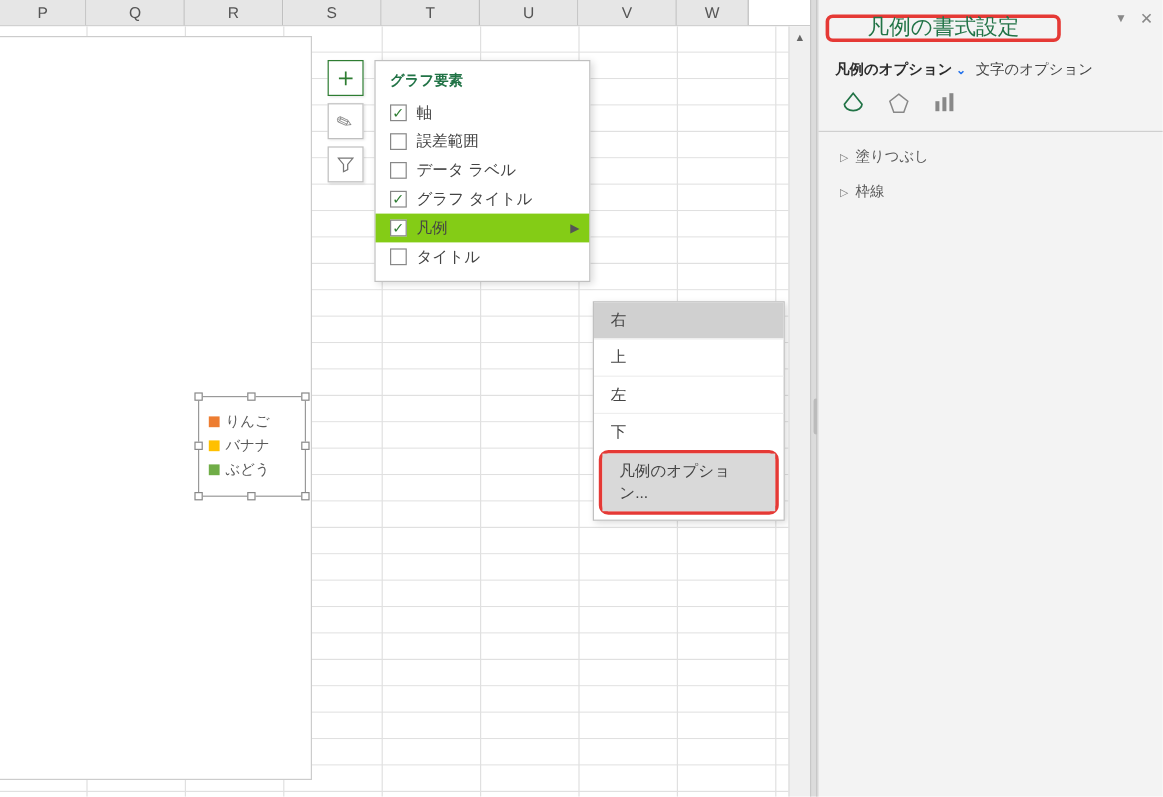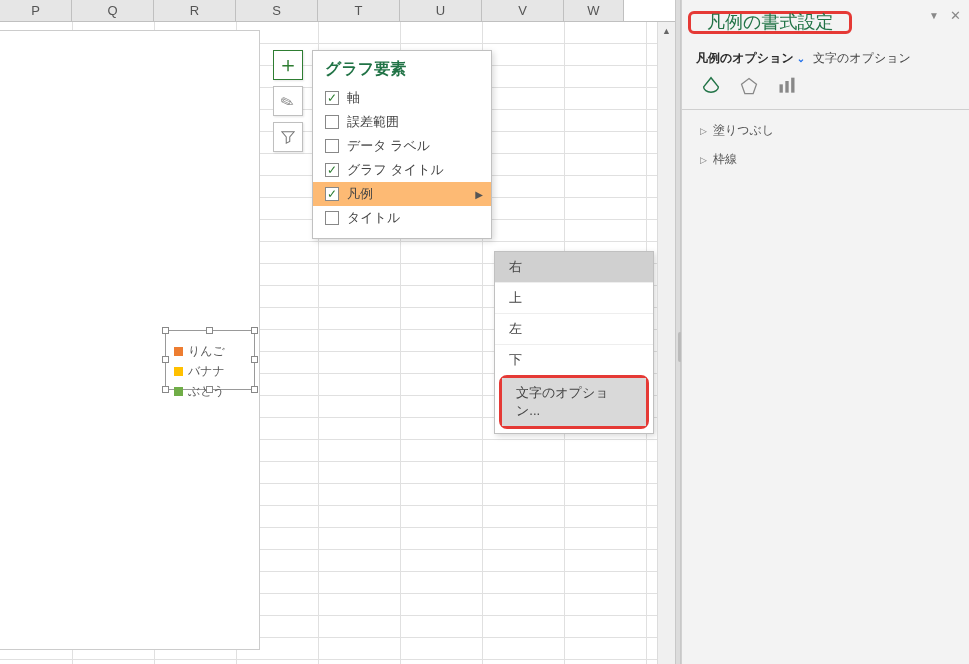--- a/index.html
+++ b/index.html
@@ -11,68 +11,68 @@
 .col-header { flex: 0 0 82px; text-align: center; font-size: 13px; color: #555; border-right: 1px solid #c0c0c0; background: #e6e6e6; line-height: 22px; }
 .grid { position: absolute; top: 22px; left: 0; right: 0; bottom: 0; }
 .grid-row { height: 22px; border-bottom: 1px solid #e0e0e0; background: #fff; }
 .grid-col { position: absolute; top: 0; bottom: 0; width: 1px; background: #e0e0e0; }
 
 
 .chart-wrap { position: absolute; left: -200px; top: 30px; width: 460px; height: 620px; border: 1px solid #ccc; background: #fff; }
 .chart-area { position: absolute; left: 10px; top: 10px; right: 10px; bottom: 10px; }
 
 
-.legend-sel { position: absolute; left: 165px; top: 330px; width: 90px; height: 60px; border: 1px solid #999; background: #fff; }
+.legend-sel { position: absolute; left: 165px; top: 330px; width: 90px; height: 84px; border: 1px solid #999; background: #fff; }
 .handle { position: absolute; width: 7px; height: 7px; background: #fff; border: 1px solid #888; }
 .h-nw { left: -4px; top: -4px; } .h-n { left: 50%; top: -4px; margin-left: -4px; } .h-ne { right: -4px; top: -4px; }
 .h-w { left: -4px; top: 50%; margin-top: -4px; } .h-e { right: -4px; top: 50%; margin-top: -4px; }
 .h-sw { left: -4px; bottom: -4px; } .h-s { left: 50%; bottom: -4px; margin-left: -4px; } .h-se { right: -4px; bottom: -4px; }
 .legend-items { padding: 10px 8px; font-size: 12px; color: #595959; }
 .legend-item { display: flex; align-items: center; gap: 5px; line-height: 20px; }
 .sw { width: 9px; height: 9px; }
 .sw.apple { background: #ed7d31; } .sw.banana { background: #ffc000; } .sw.grape { background: #70ad47; }
 
 
 .fab-col { position: absolute; left: 273px; top: 50px; display: flex; flex-direction: column; gap: 6px; }
 .fab { width: 30px; height: 30px; background: #fff; border: 1px solid #bfbfbf; display: flex; align-items: center; justify-content: center; box-shadow: 1px 1px 2px rgba(0,0,0,.1); }
 .fab.active { border-color: #2e7d32; }
 .plus-ico { color: #2e7d32; font-size: 22px; font-weight: 300; }
 .brush-ico::before { content: "✎"; color: #888; font-size: 16px; transform: rotate(90deg); display:inline-block;}
 .brush-ico { transform: scaleX(-1) rotate(20deg); }
 .funnel-ico { width: 14px; height: 14px; }
 
 
 .flyout { position: absolute; left: 312px; top: 50px; width: 180px; background: #fff; border: 1px solid #c0c0c0; box-shadow: 2px 2px 6px rgba(0,0,0,.15); padding: 6px 0 8px; }
-.flyout-title { font-size: 16px; font-weight: bold; color: #217346; padding: 2px 12px 6px; }
+.flyout-title { font-size: 12px; font-weight: bold; color: #217346; padding: 2px 12px 6px; }
 .fly-item { display: flex; align-items: center; gap: 8px; padding: 3px 12px; font-size: 13px; color: #444; position: relative; }
 .chk { width: 14px; height: 14px; border: 1px solid #888; display: inline-flex; align-items: center; justify-content: center; background:#fff; }
 .chk.on::after { content: "✓"; font-size: 12px; color: #2e7d32; line-height: 1; }
 .fly-item .arrow { position: absolute; right: 8px; color: #555; font-size: 10px; }
-.fly-item.hl { background: #fdba74; }
+.fly-item.hl { background: #84cc16; }
 
 
 .submenu { position: absolute; left: 494px; top: 251px; width: 160px; background: #fff; border: 1px solid #c0c0c0; box-shadow: 2px 2px 6px rgba(0,0,0,.15); }
 .sub-item { padding: 6px 14px; font-size: 13px; color: #444; border-top: 1px solid #eee; }
 .sub-item:first-child { border-top: none; }
 .sub-item.sel { background: #d0d0d0; }
 .sub-item.hl { background: #d9d9d9; }
 .red-hi { border: 3px solid #e53935; border-radius: 8px; }
 
 
 .vscroll { position: absolute; left: 657px; top: 22px; width: 18px; bottom: 0; background: #f0f0f0; border-left: 1px solid #dcdcdc; }
 .vscroll .btn { height: 18px; display:flex; align-items:center; justify-content:center; color:#666; font-size:9px;}
 .task-div { position: absolute; left: 675px; top: 0; width: 6px; height: 100%; background: #dcdcdc; border-left:1px solid #c8c8c8; border-right:1px solid #c8c8c8;}
 
 .left-nub { position:absolute; left:678px; top:50%; width:4px; height:30px; background:#bbb; border-radius:2px;}
 
 
 .pane { position: absolute; left: 681px; top: 0; right: 0; bottom: 0; background: #f3f3f3; border-left: 1px solid #d0d0d0; }
 .pane-title { font-size: 18px; color: #217346; padding: 6px 12px 4px; display:inline-block;}
 .pane-title-wrap { margin: 4px 6px;}
-.pane-title-hi { border: 3px solid #e53935; border-radius: 6px; padding: 0 4px;}
+.pane-title-hi { border: 3px solid #e53935; border-radius: 6px; padding: 0 20px;}
 .pane-tabs { display: flex; align-items: center; gap: 8px; padding: 8px 14px 8px; font-size: 12px; }
 .pane-tab { color: #444; }
 .pane-tab.active { font-weight: bold; color: #2b2b2b; }
 .pane-tab::after { content: ""; }
 .chev { color: #1f6feb; font-size: 10px; margin-left: 3px; }
 .icon-row { display: flex; gap: 16px; padding: 0 18px 12px; align-items: center; }
 .icon-row .ic { width: 22px; height: 22px; display:flex; align-items:center; justify-content:center;}
 .sep { height: 1px; background: #cfcfcf; margin: 0 0 6px; }
 .acc { padding: 6px 18px; font-size: 12px; color: #555; display:flex; align-items:center; gap:6px;}
 .tri { font-size: 9px; color: #777; }
@@ -211,21 +211,21 @@
         <span>タイトル</span>
       </div>
   </div>
 
   <div class="submenu">
     <div class="sub-item sel">右</div>
     <div class="sub-item">上</div>
     <div class="sub-item">左</div>
     <div class="sub-item">下</div>
     <div class="sub-hl-wrap red-hi">
-      <div class="sub-item hl" style="border-top:none">文字のオプション...</div>
+      <div class="sub-item hl" style="border-top:none">凡例のオプション...</div>
     </div>
   </div>
 </div>
 
 <div class="vscroll">
   <div class="btn">▲</div>
 </div>
 <div class="task-div"></div>
 <div class="left-nub"></div>
 

